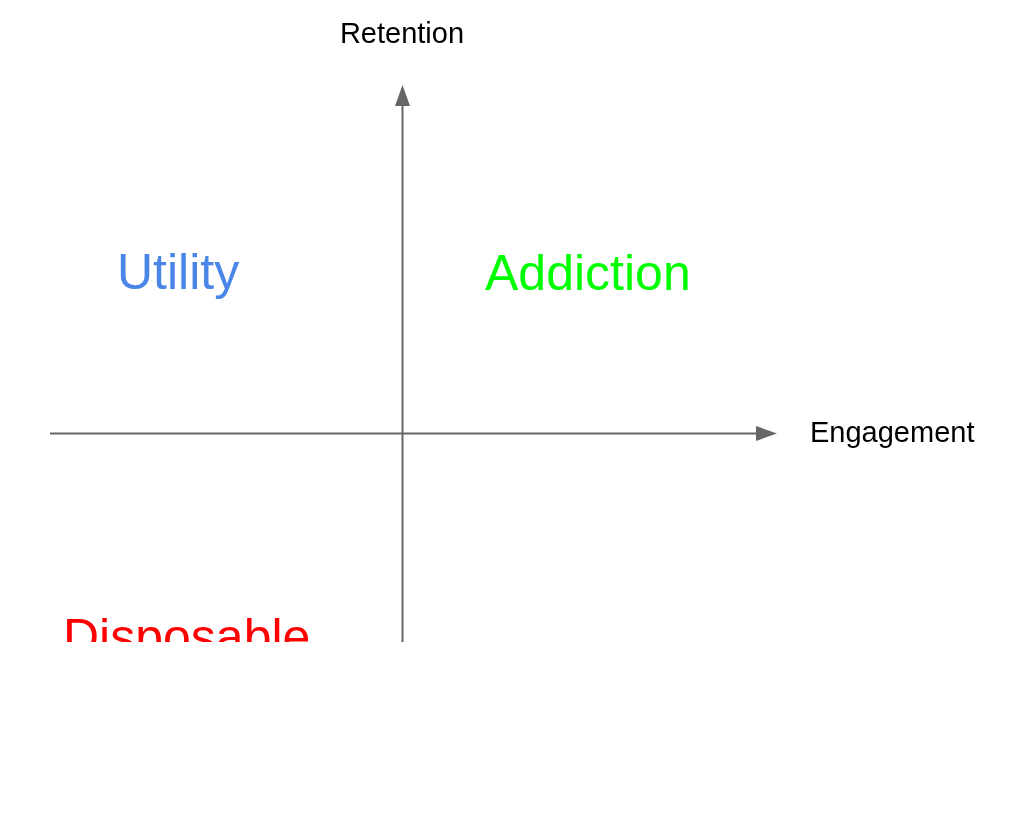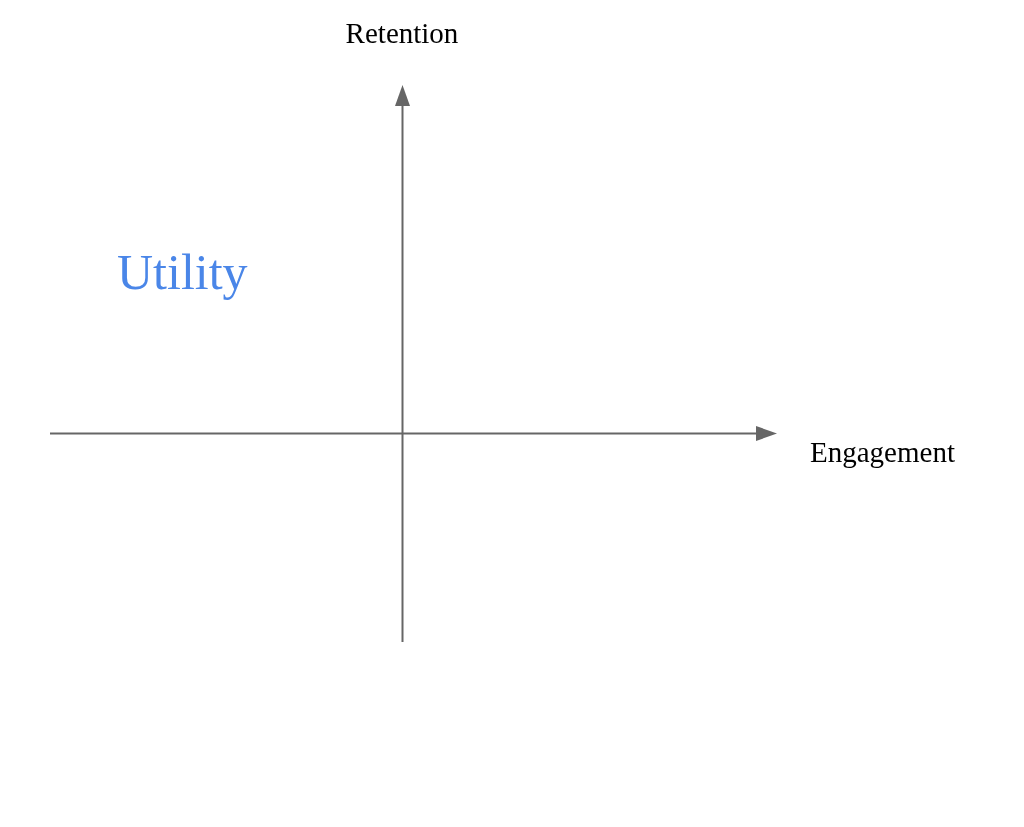--- a/index.html
+++ b/index.html
@@ -6,21 +6,21 @@
     margin: 0;
     padding: 0;
     background: #ffffff;
   }
   .canvas {
     position: relative;
     width: 1024px;
     height: 642px;
     background: #ffffff;
     overflow: hidden;
-    font-family: Liberation Serif, serif;
+    font-family: Liberation Sans, sans-serif;
   }
   .axes-svg {
     position: absolute;
     left: 0;
     top: 0;
     width: 1024px;
     height: 827px;
   }
   .label {
     position: absolute;
@@ -36,21 +36,20 @@
     margin-top: 9px;
   }
   .y-axis-label {
     left: 402px;
     top: 16px;
     transform: translateX(-50%);
   }
   .x-axis-label {
     left: 810px;
     top: 415px;
-    margin-top: 20px;
   }
   .q-top-left     { left: 117px; top: 233px; }
   .q-top-right    { left: 485px; top: 234px; }
   .q-bottom-left  { left: 63px;  top: 598px; }
   .q-bottom-right { left: 562px; top: 596px; }
 </style>
 </head>
 <body>
 
 <div class="canvas">
@@ -63,16 +62,18 @@
     <line x1="50" y1="433.5" x2="757" y2="433.5" stroke-width="2" stroke="#666666"></line>
     <polygon points="756,426 777,433.5 756,441" fill="#666666"></polygon>
   </svg>
 
   <div class="label axis-label y-axis-label" style="color: rgb(0, 0, 0);">Retention</div>
 
   <div class="label axis-label x-axis-label" style="color: rgb(0, 0, 0);">Engagement</div>
 
   <div class="label quadrant-label q-top-left" style="color: rgb(74, 134, 232);">Utility</div>
 
+  <div class="label quadrant-label q-top-right" style="color: rgb(0, 255, 0);">Addiction</div>
 
+  <div class="label quadrant-label q-bottom-left" style="color: rgb(255, 0, 0);">Disposable</div>
 
 
 </div>
 
 </body></html>

